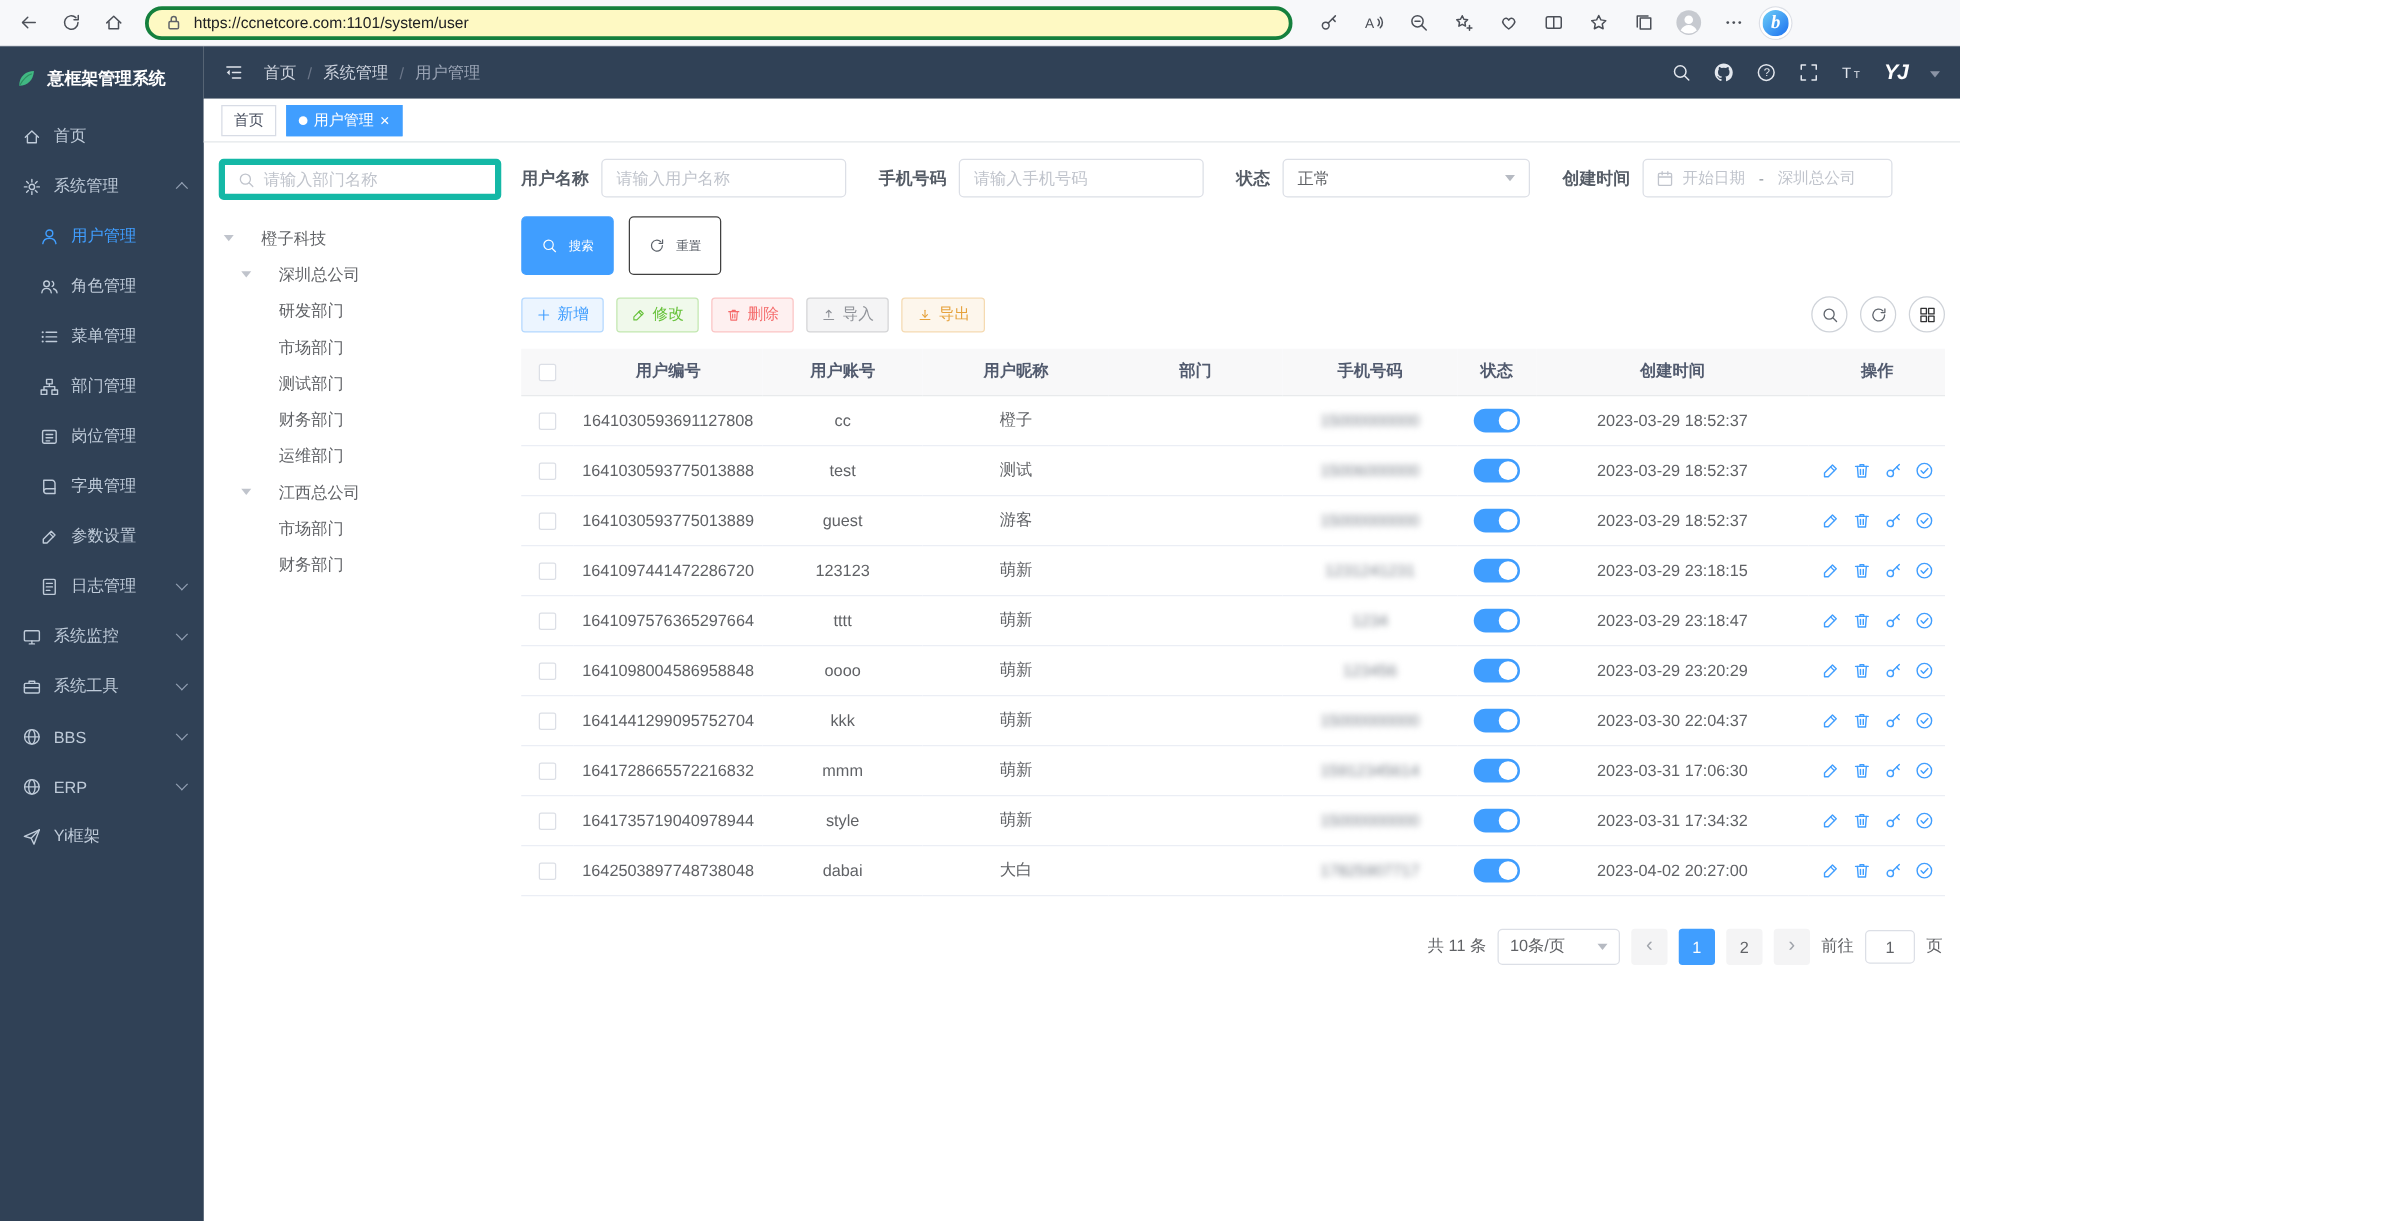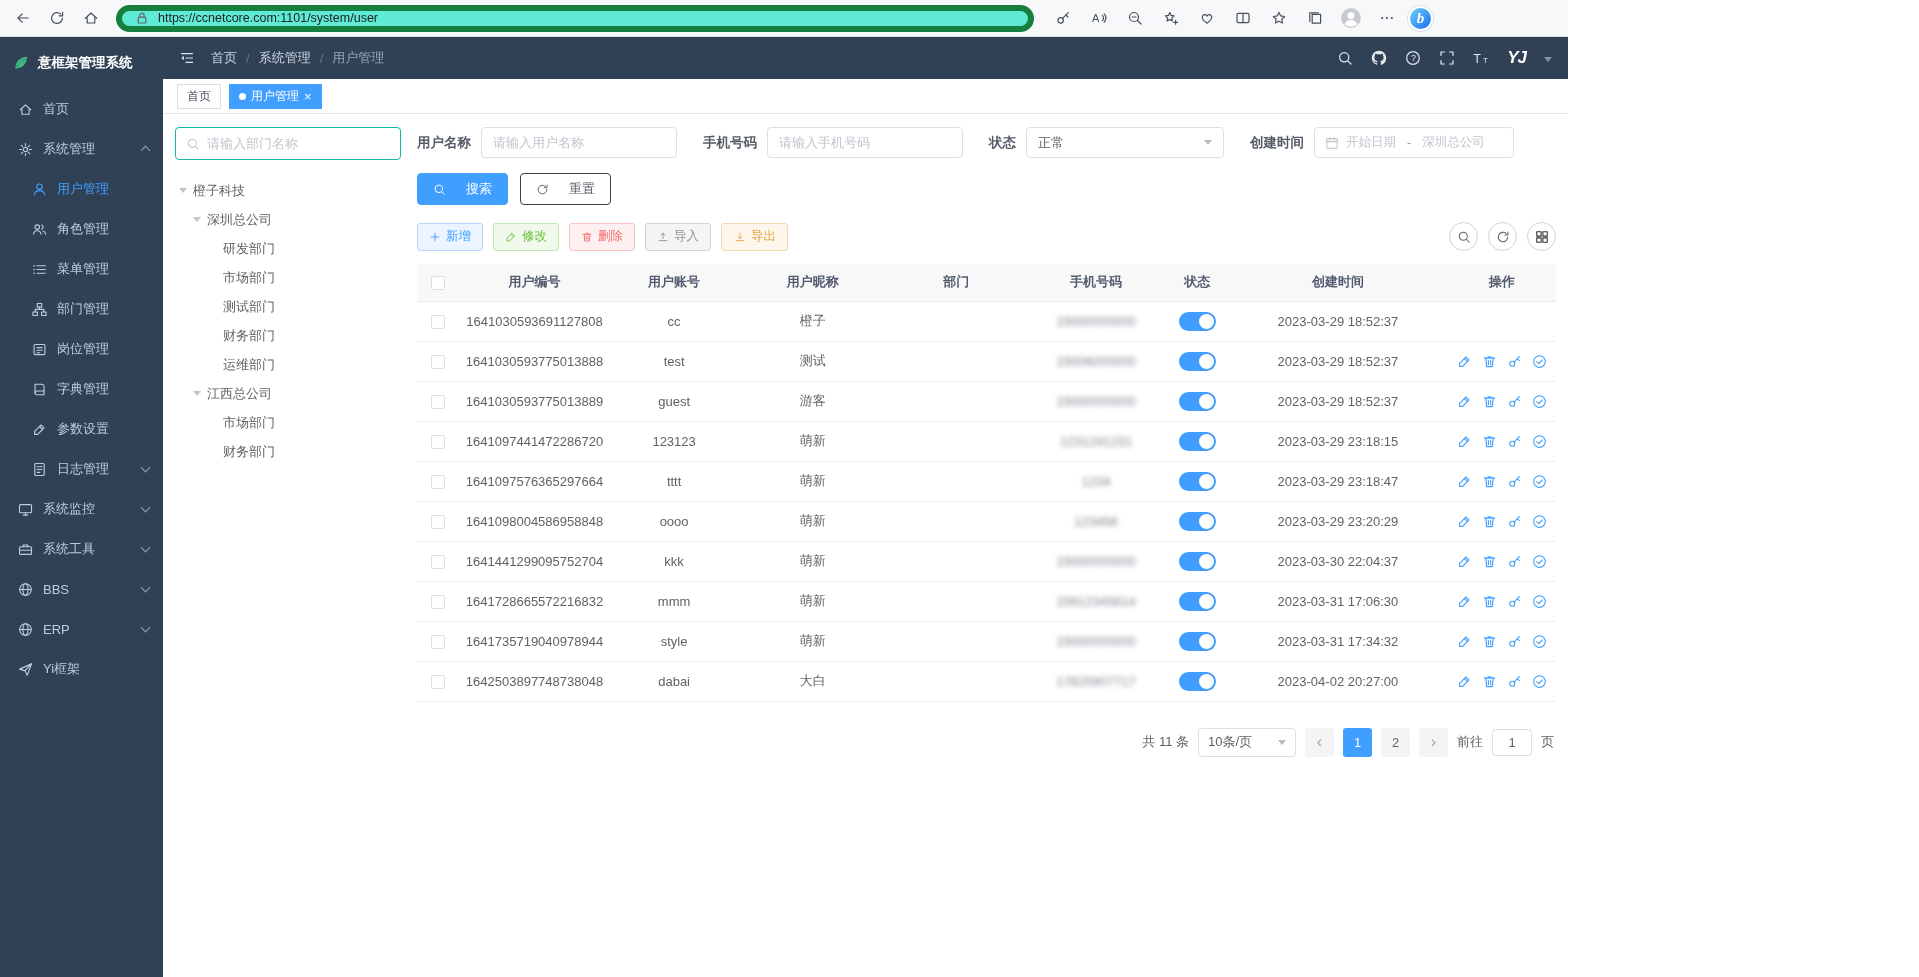--- a/index.html
+++ b/index.html
@@ -7,22 +7,22 @@
     font-family:"Liberation Sans","DejaVu Sans",sans-serif; }
   .window { width:1568px; }
 
   
   .browser-bar { height:37px; background:#f7f8fa; border-bottom:1px solid #e1e3e8;
     display:flex; align-items:center; padding:0 8px; }
   .b-left, .b-right { display:flex; align-items:center; }
   .b-left { gap:4px; } .b-right { gap:6px; margin-left:4px; }
   .bi { width:30px; height:30px; border-radius:6px; display:flex; align-items:center;
     justify-content:center; color:#4c5058; cursor:pointer; flex-shrink:0; }
-  .address-bar { width:918px; height:27px; margin:0 10px; background:#5eead4;
-    border:6px solid #15803d; border-radius:14px; display:flex; align-items:center;
+  .address-bar { width:918px; height:27px; margin:0 10px; background:#fef9c3;
+    border:3px solid #15803d; border-radius:14px; display:flex; align-items:center;
     padding:0 12px; gap:8px;text-align:center; }
   .addr-ico { color:#5f6368; display:flex; }
   .url { font-size:12.5px; color:#202124; white-space:nowrap; }
   .copilot { width:25px; height:25px; border-radius:50%;
     background:linear-gradient(135deg,#6fd0f7,#1a6ff0); color:#fff; font-weight:bold;
     font-style:italic; font-family:"Liberation Serif",serif; display:flex;
     align-items:center; justify-content:center; font-size:15px;
     border:2px solid #fff; box-shadow:0 0 0 1px #dcdfe6; }
 
   
@@ -60,26 +60,26 @@
     display:flex; align-items:center; padding:0 14px; gap:8px; flex-shrink:0; }
   .tag { display:inline-flex; align-items:center; gap:5px; height:25px; padding:0 9px;
     border:1px solid #d8dce5; background:#fff; color:#495060; font-size:12px; cursor:pointer; }
   .tag.active { background:#409eff; border-color:#409eff; color:#fff; }
   .dot { width:7px; height:7px; border-radius:50%; background:#fff; }
   .tag .close { font-size:13px; line-height:1; }
 
   
   .content { flex:1; display:flex; gap:16px; padding:13px 12px 0 12px; min-height:0; }
   .tree-panel { width:226px; flex-shrink:0; }
-  .tree-search { height:33px; border:1px solid #14b8a6; border-radius:4px;
+  .tree-search { height:33px; border:5px solid #14b8a6; border-radius:4px;
     display:flex; align-items:center; gap:7px; padding:0 10px; color:#c0c4cc;
     font-size:13px; cursor:text; }
   .ts-ico { display:flex; color:#c0c4cc; }
   .tree { margin-top:16px; font-size:13px; color:#606266; }
-  .tree-node { height:29px; display:flex; align-items:center; gap:6px; cursor:pointer; }
+  .tree-node { height:29px; display:flex; align-items:center; gap:22px; cursor:pointer; }
   .tree-node.l0 { padding-left:4px; } .tree-node.l1 { padding-left:18px; }
   .tree-node.l2 { padding-left:48px; }
   .caret-exp { width:0; height:0; border-left:4.5px solid transparent;
     border-right:4.5px solid transparent; border-top:5.5px solid #c0c4cc; }
 
   .work-panel { flex:1; display:flex; flex-direction:column; min-width:0; }
   .filter-row { display:flex; align-items:center; }
   .f-label { font-size:13.5px; color:#555c66; font-weight:700; margin:0 10px 0 26px;
     white-space:nowrap; }
   .f-label.first { margin-left:0; }
@@ -91,22 +91,22 @@
     display:flex; align-items:center; justify-content:space-between; padding:0 11px;
     font-size:13px; color:#606266; cursor:pointer; background:#fff; }
   .f-date { width:200px; height:31px; border:1px solid #dcdfe6; border-radius:4px;
     display:flex; align-items:center; gap:7px; padding:0 10px; font-size:12.5px;
     color:#c0c4cc; cursor:pointer; background:#fff; white-space:nowrap; }
   .cal { display:flex; color:#c0c4cc; }
   .ph { color:#c0c4cc; }
   .sep2 { margin:0 4px; color:#8d939c; }
 
   .btn-row { margin-top:15px; display:flex; gap:12px; }
-  .btn { height:32px; padding:0 15px; border-radius:4px; font-size:13px;
-    display:inline-flex; align-items:center; gap:20px; cursor:pointer; font-family:inherit; }
+  .btn { height:47px; padding:0 15px; border-radius:4px; font-size:10px;
+    display:inline-flex; align-items:center; gap:9px; cursor:pointer; font-family:inherit; }
   .btn.primary { background:#409eff; border:1px solid #409eff; color:#fff; }
   .btn.plain { background:#fff; border:1px solid #404040; color:#5a6068; }
 
   .toolbar { margin-top:17px; display:flex; align-items:center; gap:10px; }
   .tb { height:28px; padding:0 11px; border-radius:3px; font-size:12.5px;
     display:inline-flex; align-items:center; gap:5px; border:1px solid; cursor:pointer;
     font-family:inherit; }
   .tb.add { background:#ecf5ff; border-color:#b3d8ff; color:#409eff; }
   .tb.mod { background:#f0f9eb; border-color:#c2e7b0; color:#67c23a; }
   .tb.del { background:#fef0f0; border-color:#fbc4c4; color:#f56c6c; }

